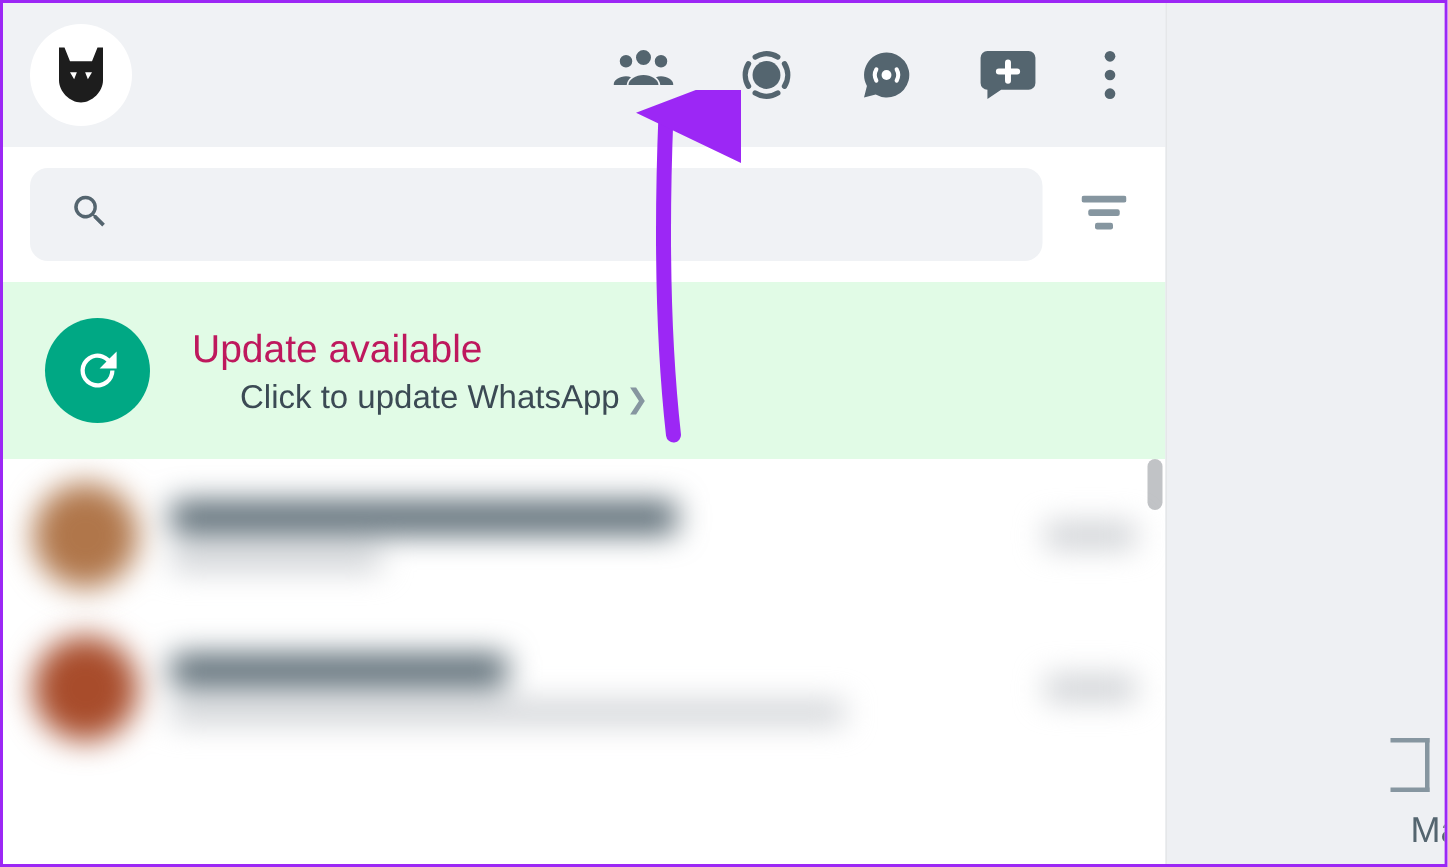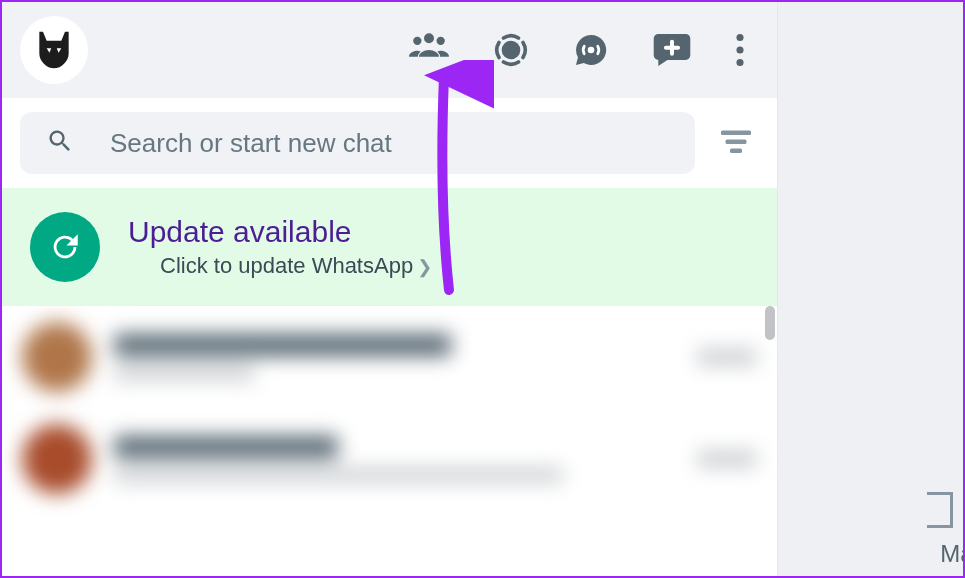--- a/index.html
+++ b/index.html
@@ -109,23 +109,23 @@
   width: 70px;
   height: 70px;
   border-radius: 50%;
   background: #00a884;
   display: flex;
   align-items: center;
   justify-content: center;
   color: #fff;
 }
 .update-text h3 {
-  font-size: 30px;
+  font-size: 26px;
   font-weight: 500;
-  color: #4c1d95;
+  color: #be185d;
   margin-bottom: 4px;
 }
 .update-text p {
   font-size: 22px;
   color: #3b4a54;
   margin-left: 32px;
 }
 .chev {
   color: #8696a0;
   font-size: 18px;
@@ -256,21 +256,20 @@
       </div>
     </div>
 
     <div class="search-row">
       <div class="search-box">
         <span>
           <svg width="28" height="28" viewBox="0 0 24 24">
               <path fill="#54656f" d="M15.5 14h-.8l-.3-.3a6.5 6.5 0 1 0-.7.7l.3.3v.8l5 5 1.5-1.5-5-5zm-6 0a4.5 4.5 0 1 1 0-9 4.5 4.5 0 0 1 0 9z"></path>
             </svg>
         </span>
-        <input class="search-input" placeholder="Search or start new chat" style="">
       </div>
       <div class="filter-btn">
         <svg width="30" height="26" viewBox="0 0 20 16">
             <rect x="0" y="1" width="20" height="3" rx="1" fill="#8696a0"></rect>
             <rect x="3" y="7" width="14" height="3" rx="1" fill="#8696a0"></rect>
             <rect x="6" y="13" width="8" height="3" rx="1" fill="#8696a0"></rect>
           </svg>
       </div>
     </div>
 

